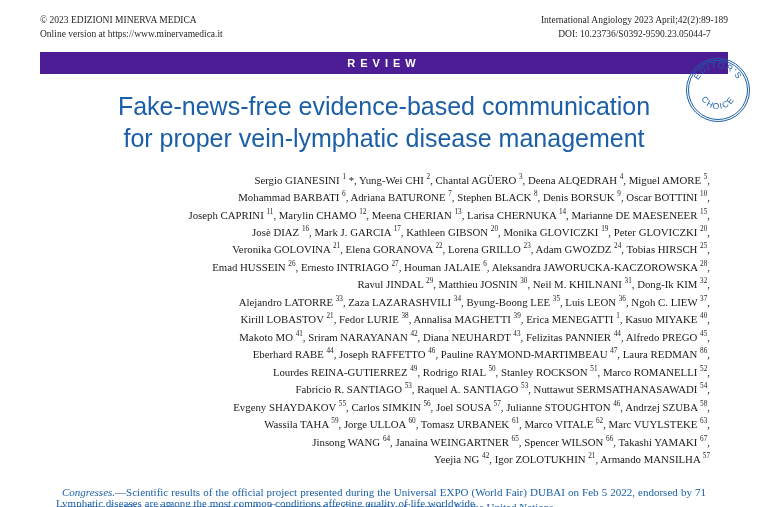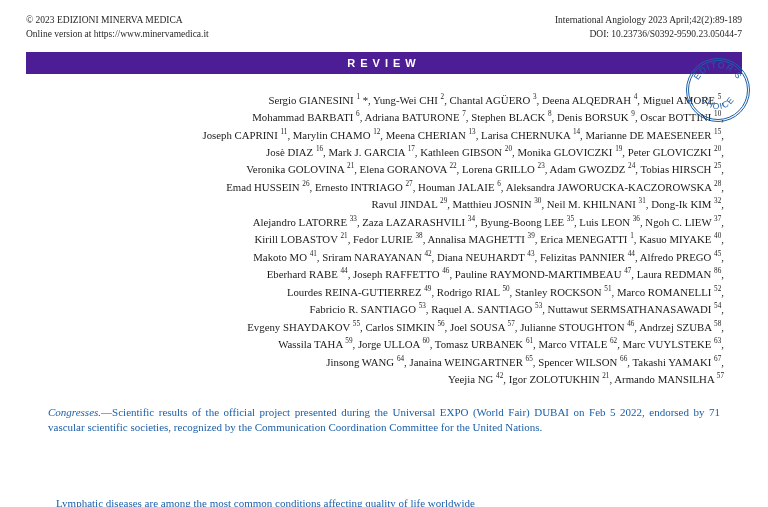--- a/index.html
+++ b/index.html
@@ -13,35 +13,35 @@
     overflow: hidden;
     font-family: "Liberation Serif", serif;
     color: #1a1a1a;
   }
   .page {
     position: relative;
     width: 768px;
     height: 507px;
     background: #ffffff;
     box-sizing: border-box;
-    padding: 0 26px;
+    padding: 0 40px;
   }
 
   
   .header {
     display: flex;
     justify-content: space-between;
     align-items: flex-start;
     padding-top: 14px;
     font-size: 9.5px;
     line-height: 1.45;
     color: #262626;
   }
   .header-left { text-align: left; }
-  .header-right { text-align: right; }
+  .header-right { text-align: center; }
   .header a, .header .link {
     color: #262626;
     text-decoration: none;
   }
 
   
   .review-bar {
     margin-top: 10px;
     height: 22px;
     background: #4c1d95;
@@ -148,20 +148,24 @@
       <circle cx="31" cy="31" r="29.5" fill="none" stroke="#1b5fa8" stroke-width="1"></circle>
       <text font-family="Liberation Sans, sans-serif" font-size="8.5" fill="#1b5fa8" letter-spacing="1.2">
         <textPath href="#arcTop" startOffset="50%" text-anchor="middle">EDITOR'S</textPath>
       </text>
       <text font-family="Liberation Sans, sans-serif" font-size="8.5" fill="#1b5fa8" letter-spacing="1.2">
         <textPath href="#arcBot" startOffset="50%" text-anchor="middle">CHOICE</textPath>
       </text>
     </svg>
   </div>
 
+  <h1 class="title">
+    <div>Fake-news-free evidence-based communication</div>
+    <div>for proper vein-lymphatic disease management</div>
+  </h1>
 
   <div class="authors">
     <div>Sergio GIANESINI <sup>1</sup> *, Yung-Wei CHI <sup>2</sup>, Chantal AGÜERO <sup>3</sup>, Deena ALQEDRAH <sup>4</sup>, Miguel AMORE <sup>5</sup>,</div>
     <div>Mohammad BARBATI <sup>6</sup>, Adriana BATURONE <sup>7</sup>, Stephen BLACK <sup>8</sup>, Denis BORSUK <sup>9</sup>, Oscar BOTTINI <sup>10</sup>,</div>
     <div>Joseph CAPRINI <sup>11</sup>, Marylin CHAMO <sup>12</sup>, Meena CHERIAN <sup>13</sup>, Larisa CHERNUKA <sup>14</sup>, Marianne DE MAESENEER <sup>15</sup>,</div>
     <div>Josè DIAZ <sup>16</sup>, Mark J. GARCIA <sup>17</sup>, Kathleen GIBSON <sup>20</sup>, Monika GLOVICZKI <sup>19</sup>, Peter GLOVICZKI <sup>20</sup>,</div>
     <div>Veronika GOLOVINA <sup>21</sup>, Elena GORANOVA <sup>22</sup>, Lorena GRILLO <sup>23</sup>, Adam GWOZDZ <sup>24</sup>, Tobias HIRSCH <sup>25</sup>,</div>
     <div>Emad HUSSEIN <sup>26</sup>, Ernesto INTRIAGO <sup>27</sup>, Houman JALAIE <sup>6</sup>, Aleksandra JAWORUCKA-KACZOROWSKA <sup>28</sup>,</div>
     <div>Ravul JINDAL <sup>29</sup>, Matthieu JOSNIN <sup>30</sup>, Neil M. KHILNANI <sup>31</sup>, Dong-Ik KIM <sup>32</sup>,</div>
     <div>Alejandro LATORRE <sup>33</sup>, Zaza LAZARASHVILI <sup>34</sup>, Byung-Boong LEE <sup>35</sup>, Luis LEON <sup>36</sup>, Ngoh C. LIEW <sup>37</sup>,</div>

